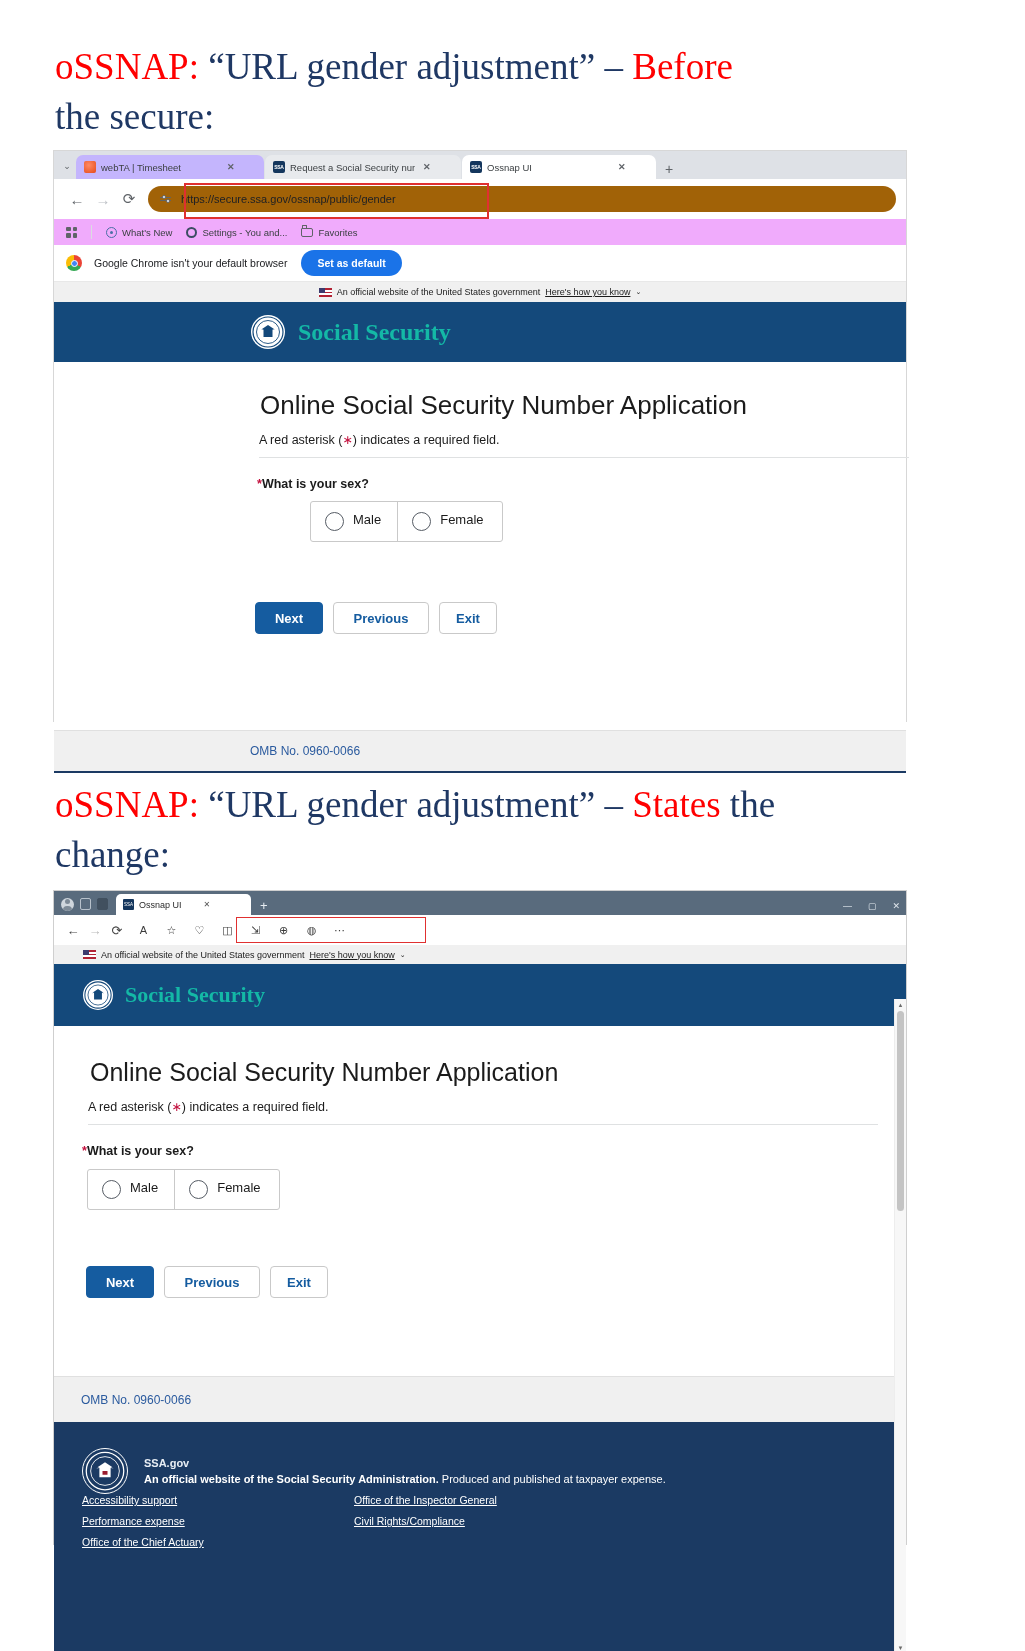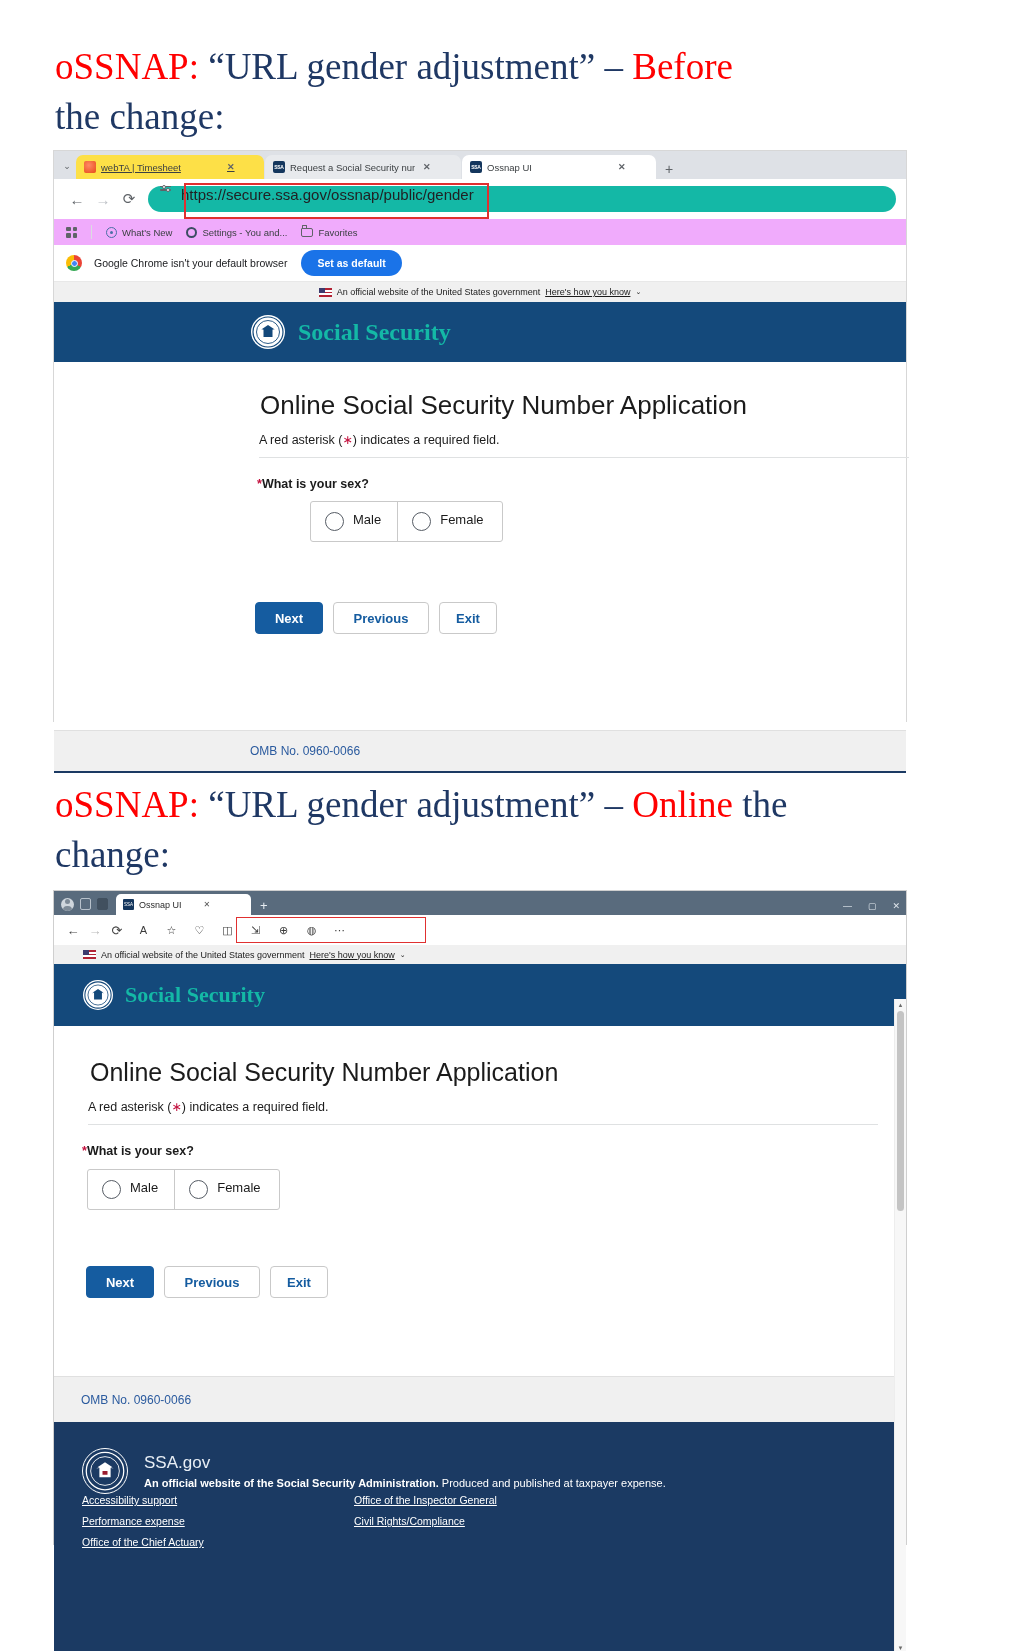--- a/index.html
+++ b/index.html
@@ -51,21 +51,21 @@
     width: 18px; height: 26px; display: flex;
     align-items: center; justify-content: center;
     color: #5f6368; font-size: 9px;
   }
   .ctab {
     height: 24px; display: flex; align-items: center;
     padding: 0 6px 0 8px; border-radius: 7px 7px 0 0;
     font-size: 9.5px; color: #3c4043; margin-right: 1px;
     box-sizing: border-box; position: relative;
   }
-  .ctab.inactive { background: #fde047; text-decoration: underline; }
+  .ctab.inactive { background: #c4b5fd; }
   .ctab.inactive2 { background: #e8eaed; }
   .ctab.active { background: #ffffff; }
   .ctab .favicon {
     width: 12px; height: 12px; margin-right: 5px; flex: 0 0 12px;
     border-radius: 2px; display: flex; align-items: center;
     justify-content: center; font-size: 5px; color: #fff; overflow: hidden;
   }
   .fav-webta { background: radial-gradient(circle at 40% 35%, #ff8a65, #e64a19); border-radius: 50%; }
   .fav-ssa { background: #14365d; font-weight: bold; letter-spacing: -0.3px; }
   .ctab .tab-title {
@@ -84,23 +84,23 @@
     display: flex; align-items: center; padding: 0 10px;
     position: relative;
   }
   .nav-btn {
     width: 26px; height: 26px; display: flex; align-items: center;
     justify-content: center; color: #5f6368; font-size: 15px;
     flex: 0 0 26px;
   }
   .nav-btn.disabled { color: #bdc1c6; }
   .omnibox {
-    flex: 1; height: 26px; background: #14b8a6; border-radius: 13px;
-    display: flex; align-items: flex-start; padding: 0 12px;
-    margin-left: 6px; font-size: 15px; color: #202124;
+    flex: 1; height: 26px; background: #a16207; border-radius: 13px;
+    display: flex; align-items: center; padding: 0 12px;
+    margin-left: 6px; font-size: 11px; color: #202124;
   }
   .omni-icon {
     margin-right: 10px; display: flex; flex-direction: column;
     justify-content: center; gap: 2px;
   }
   .omni-icon i {
     display: block; width: 11px; height: 1.4px; background: #5f6368;
     position: relative; border-radius: 1px;
   }
   .omni-icon i:after {
@@ -316,36 +316,36 @@
   }
 
   
   .site-footer { background: #1b3a63; color: #ffffff; }
   .footer-top { display: flex; align-items: center; }
   .footer-seal {
     width: 44px; height: 44px; border-radius: 50%; background: #1b3a63;
     border: 1.3px solid #ffffff; display: flex; align-items: center;
     justify-content: center; flex: none;
   }
-  .footer-ssagov { font-size: 17px; color: #e8eef5; margin-bottom: 4px; }
+  .footer-ssagov { font-size: 11px; color: #e8eef5; margin-bottom: 4px; font-weight: bold; }
   .footer-tagline { font-size: 11px; color: #ffffff; text-align: center; }
   .footer-tagline b { font-weight: bold; }
   .footer-links { display: flex; }
   .footer-col { display: flex; flex-direction: column; gap: 9px; }
   .footer-link {
     font-size: 10.5px; color: #ffffff; text-decoration: underline;
     white-space: nowrap;
   }
 </style>
 </head>
 <body>
 
 <div id="heading-before" class="slide-heading">
   <span class="hl-red">oSSNAP: </span><span class="hl-navy">“URL gender adjustment” – </span><span class="hl-red">Before</span>
-  <div class="hl-navy">the change:</div>
+  <div class="hl-navy">the secure:</div>
 </div>
 
 <div id="browser-chrome" class="browser">
 
   <div class="chrome-tabstrip">
     <div class="chrome-caret">⌄</div>
 
     <div class="ctab inactive" style="width:188px">
       <span class="favicon fav-webta"></span>
       <span class="tab-title" style="width:118px">webTA | Timesheet</span>
@@ -460,21 +460,21 @@
       </div>
     </div>
 
     <div class="omb-bar" style="height:40px;padding-left:196px;border-bottom:2px solid #1b3a63;">
       <span class="omb-text" style="font-size:12px;">OMB No. 0960-0066</span>
     </div>
   </div>
 </div>
 
 <div id="heading-after" class="slide-heading">
-  <span class="hl-red">oSSNAP: </span><span class="hl-navy">“URL gender adjustment” – </span><span class="hl-red">Online</span> <span class="hl-navy">the</span>
+  <span class="hl-red">oSSNAP: </span><span class="hl-navy">“URL gender adjustment” – </span><span class="hl-red">States</span> <span class="hl-navy">the</span>
   <div class="hl-navy">change:</div>
 </div>
 
 <div id="browser-edge" class="browser">
 
   <div class="edge-titlebar">
     <div class="edge-sysicons">
       <span class="edge-avatar"></span>
       <span class="edge-sysicon"></span>
       <span class="edge-sysicon filled"></span>

